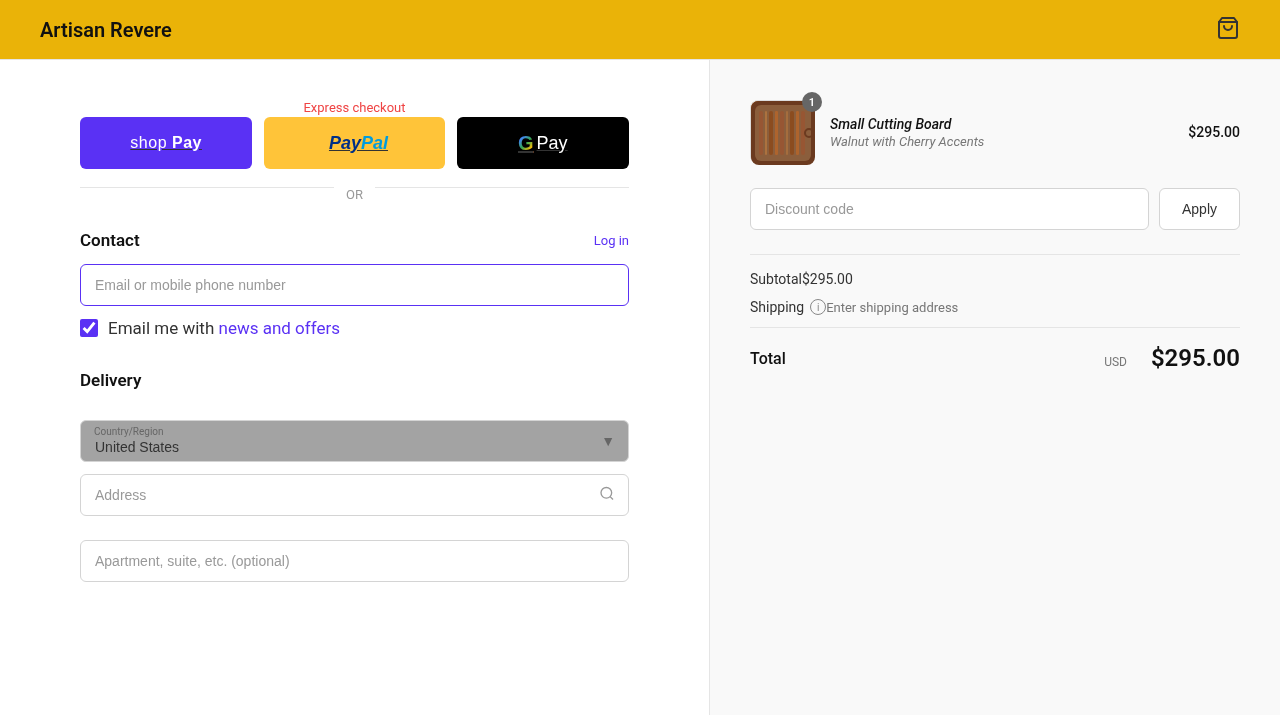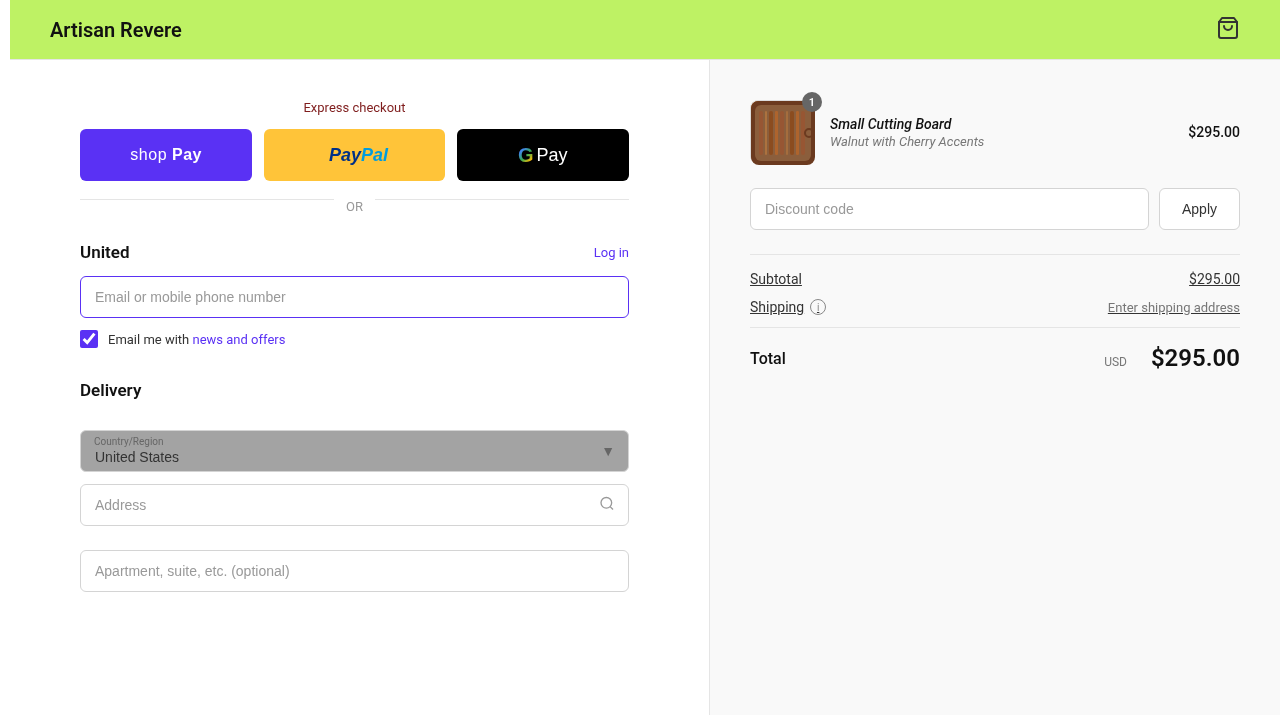--- a/index.html
+++ b/index.html
@@ -8,22 +8,21 @@
       background: #fff;
       color: #333;
       font-size: 14px;
     }
     .header {
       display: flex;
       align-items: center;
       justify-content: space-between;
       padding: 16px 40px;
       border-bottom: 1px solid #e5e5e5;
-      background: #bef264;
-      margin-left: 10px;
+      background: #eab308;
     }
     .header-title {
       font-size: 20px;
       font-weight: 600;
       color: #111;
     }
     .header-icon {
       color: #333;
       cursor: pointer;
     }
@@ -40,27 +39,28 @@
     }
     .right-panel {
       flex: 0 0 570px;
       background: #f9f9f9;
       padding: 40px 40px;
       overflow-y: auto;
     }
     .express-checkout-label {
       text-align: center;
       font-size: 13px;
-      color: #7f1d1d;
-      margin-bottom: 14px;
+      color: #ef4444;
+      margin-bottom: 2px;
     }
     .express-buttons {
       display: flex;
       gap: 12px;
       margin-bottom: 18px;
+      text-decoration: underline;
     }
     .express-btn {
       flex: 1;
       height: 52px;
       border-radius: 6px;
       border: none;
       cursor: pointer;
       display: flex;
       align-items: center;
       justify-content: center;
@@ -134,21 +134,21 @@
       gap: 10px;
       margin-bottom: 32px;
     }
     .checkbox-input {
       width: 18px;
       height: 18px;
       accent-color: #5a31f4;
       cursor: pointer;
     }
     .checkbox-label {
-      font-size: 13px;
+      font-size: 17px;
       color: #333;
     }
     .checkbox-label .highlight {
       color: #5a31f4;
     }
     .delivery-section .section-title {
       margin-bottom: 16px;
     }
     .select-wrapper {
       position: relative;
@@ -288,25 +288,23 @@
       font-weight: 500;
       color: #333;
       cursor: pointer;
     }
     .cost-rows {
       border-top: 1px solid #e5e5e5;
       padding-top: 16px;
     }
     .cost-row {
       display: flex;
-      justify-content: space-between;
       align-items: center;
       margin-bottom: 12px;
       font-size: 14px;
-      text-decoration: underline;
     }
     .cost-row .label {
       color: #333;
     }
     .cost-row .value {
       color: #333;
     }
     .shipping-info {
       display: flex;
       align-items: center;
@@ -426,21 +424,21 @@
         </span>
       </button>
     </div>
 
     <div class="or-divider">
       <span>OR</span>
     </div>
 
     <div class="contact-section">
       <div class="section-header">
-        <span class="section-title">United</span>
+        <span class="section-title">Contact</span>
         <a class="log-in-link">Log in</a>
       </div>
       <input type="text" class="input-field" placeholder="Email or mobile phone number" style="">
       <div class="checkbox-row">
         <input type="checkbox" class="checkbox-input" checked="" style="">
         <label class="checkbox-label">
           <span>Email me with </span><span class="highlight">news and offers</span>
         </label>
       </div>
     </div>

